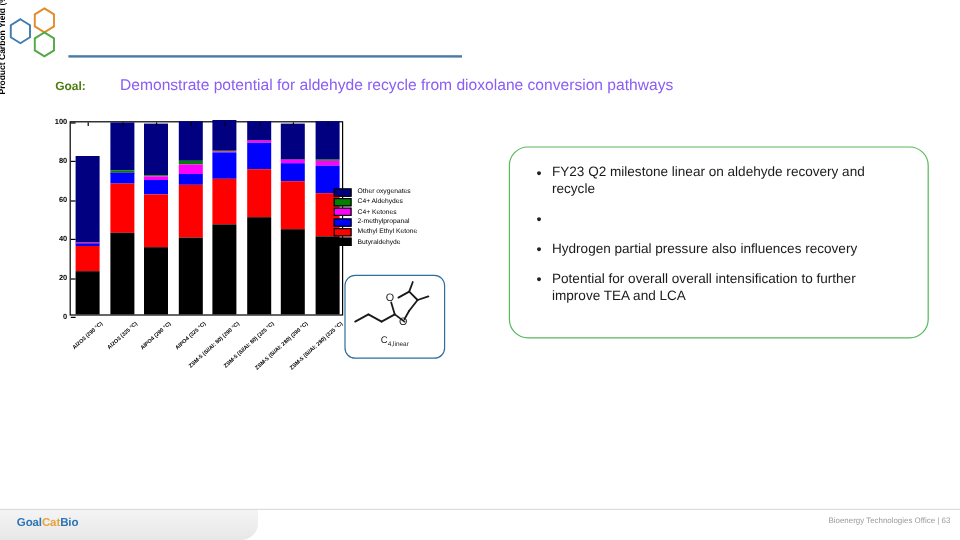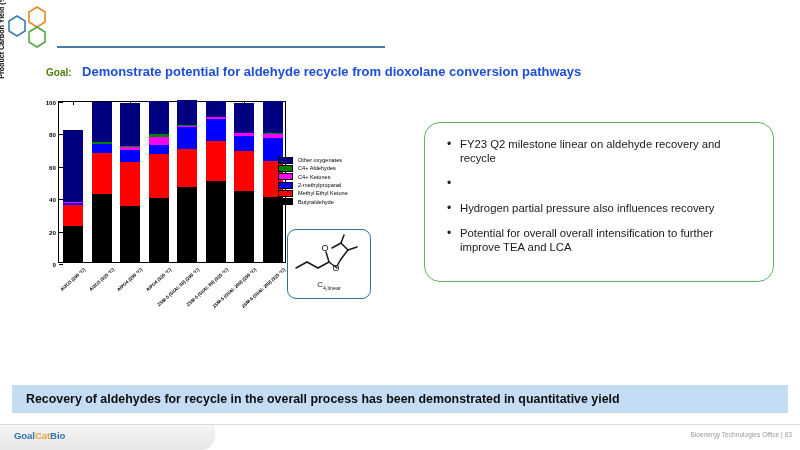--- a/index.html
+++ b/index.html
@@ -21,21 +21,21 @@
     letter-spacing:-0.2px; white-space:nowrap;
   }
   #title-rule {
     position:absolute; left:57px; top:46px; width:328px; height:2px;
     background:#4a7ba7;
   }
 
   
   #goal-row { position:absolute; left:46px; top:62px; white-space:nowrap; }
   #goal-label { font-size:10px; font-weight:bold; color:#4d7c0f; }
-  #goal-text  { font-size:13px; font-weight:bold; color:#1d4ed8; margin-left:6px; }
+  #goal-text  { font-size:13px; font-weight:normal; color:#8b5cf6; margin-left:24px; }
 
   
   #chart-wrap { position:absolute; left:26px; top:96px; width:270px; height:190px; }
   #ylabel {
     position:absolute; left:-28px; top:8px;
     width:160px; height:12px;
     transform: rotate(-90deg); transform-origin: left top;
     font-size:7.1px; font-weight:bold; color:#000;
     text-align:center; white-space:nowrap;
   }
@@ -302,23 +302,20 @@
       <div class="bullet">
         <span class="bullet-dot">•</span>
         <span class="bullet-tx">Hydrogen partial pressure also influences recovery</span>
       </div>
       <div class="bullet">
         <span class="bullet-dot">•</span>
         <span class="bullet-tx">Potential for overall overall intensification to further improve TEA and LCA</span>
       </div>
     </div>
 
-  <div id="banner">
-    <span id="banner-tx">Recovery of aldehydes for recycle in the overall process has been demonstrated in quantitative yield</span>
-  </div>
 
   <div id="footer-rule"></div>
   <div id="footer-tab"></div>
   <div id="ccb-logo">
     <span class="ccb-a">Goal</span><span class="ccb-b">Cat</span><span class="ccb-a">Bio</span>
   </div>
   <div id="footer-right">
     <span>Bioenergy Technologies Office</span>
     <span>|</span>
     <span>63</span>

